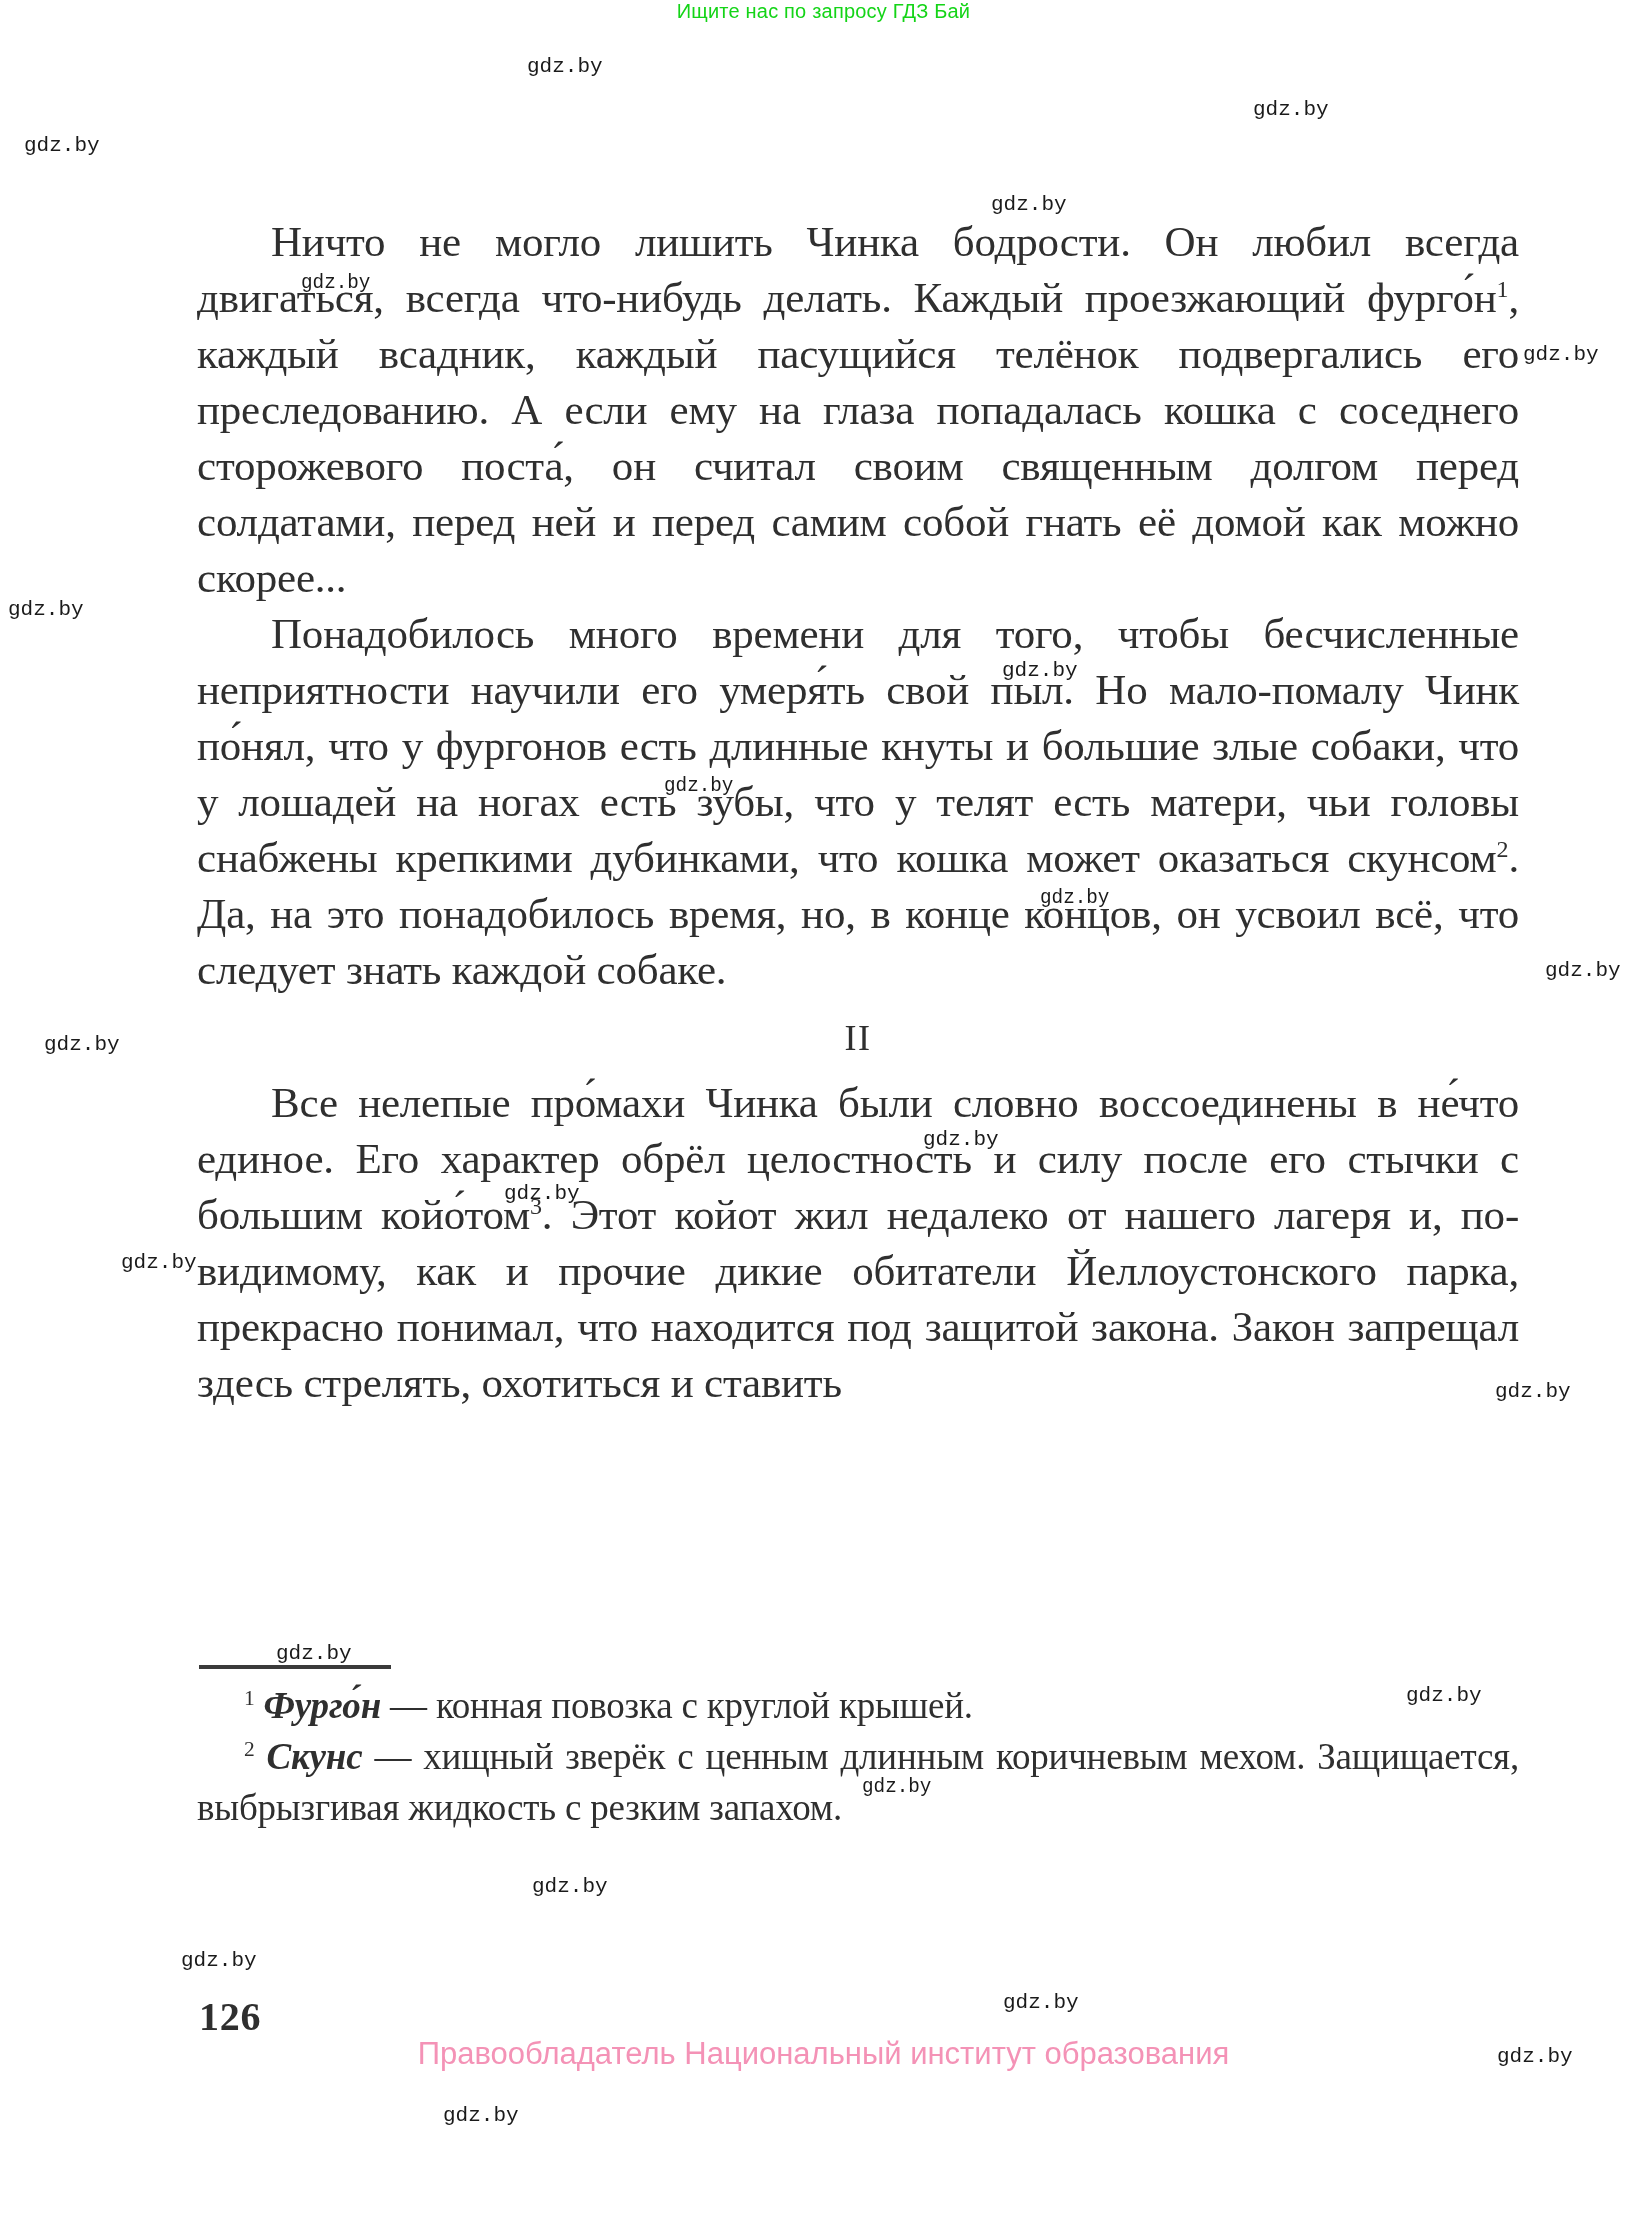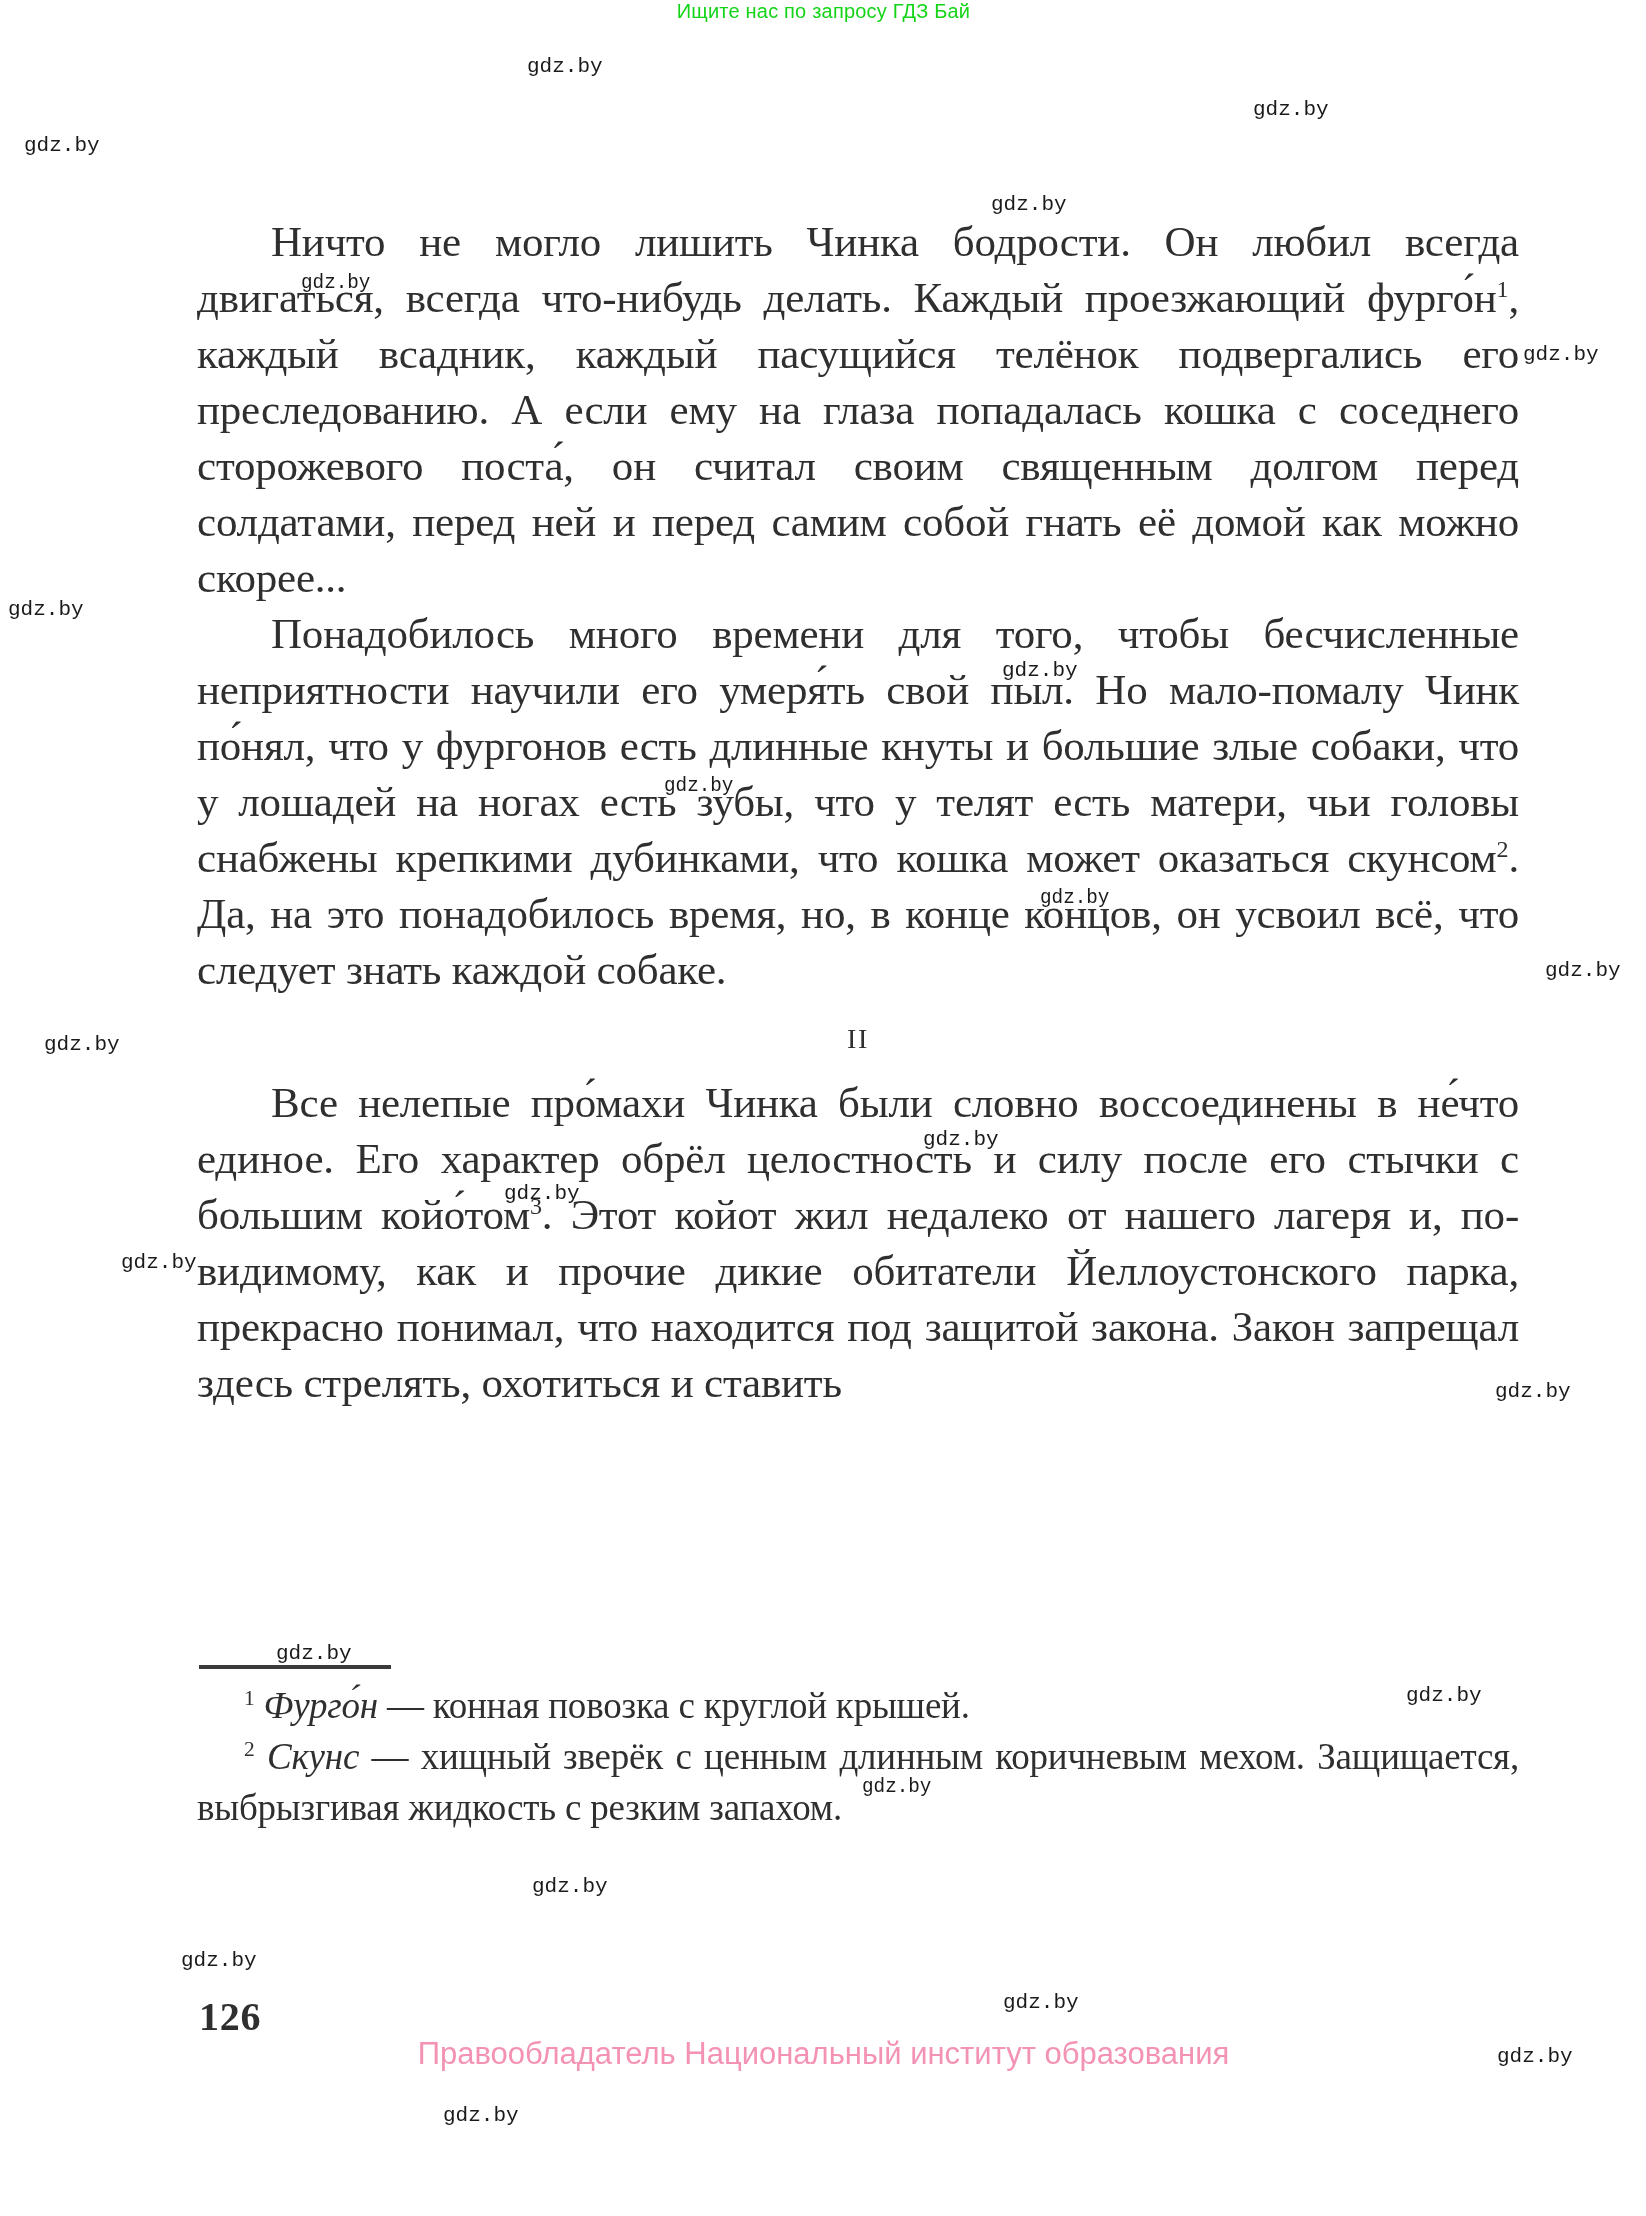--- a/index.html
+++ b/index.html
@@ -47,21 +47,21 @@
     letter-spacing: -0.2px;
     word-spacing: 0px;
     -webkit-hyphens: none;
     hyphens: none;
   }
   p.body-par + p.body-par { margin-top: 0px; }
 
   .section-number {
     margin: 17px 0 13px 0;
     text-align: center;
-    font-size: 28px;
+    font-size: 36px;
     line-height: 47px;
     letter-spacing: 1.6px;
   }
 
   sup.fn-ref {
     font-size: 0.56em;
     vertical-align: super;
     line-height: 0;
   }
 
@@ -86,20 +86,21 @@
     line-height: 51px;
     letter-spacing: -0.2px;
   }
   p.footnote .fn-num {
     font-size: 0.58em;
     vertical-align: super;
     line-height: 0;
   }
   p.footnote .term {
     font-style: italic;
+    font-weight: bold;
   }
 
   
   .page-number {
     position: absolute;
     left: 199px;
     top: 1993px;
     font-size: 40px;
     font-weight: bold;
     letter-spacing: 0.8px;

